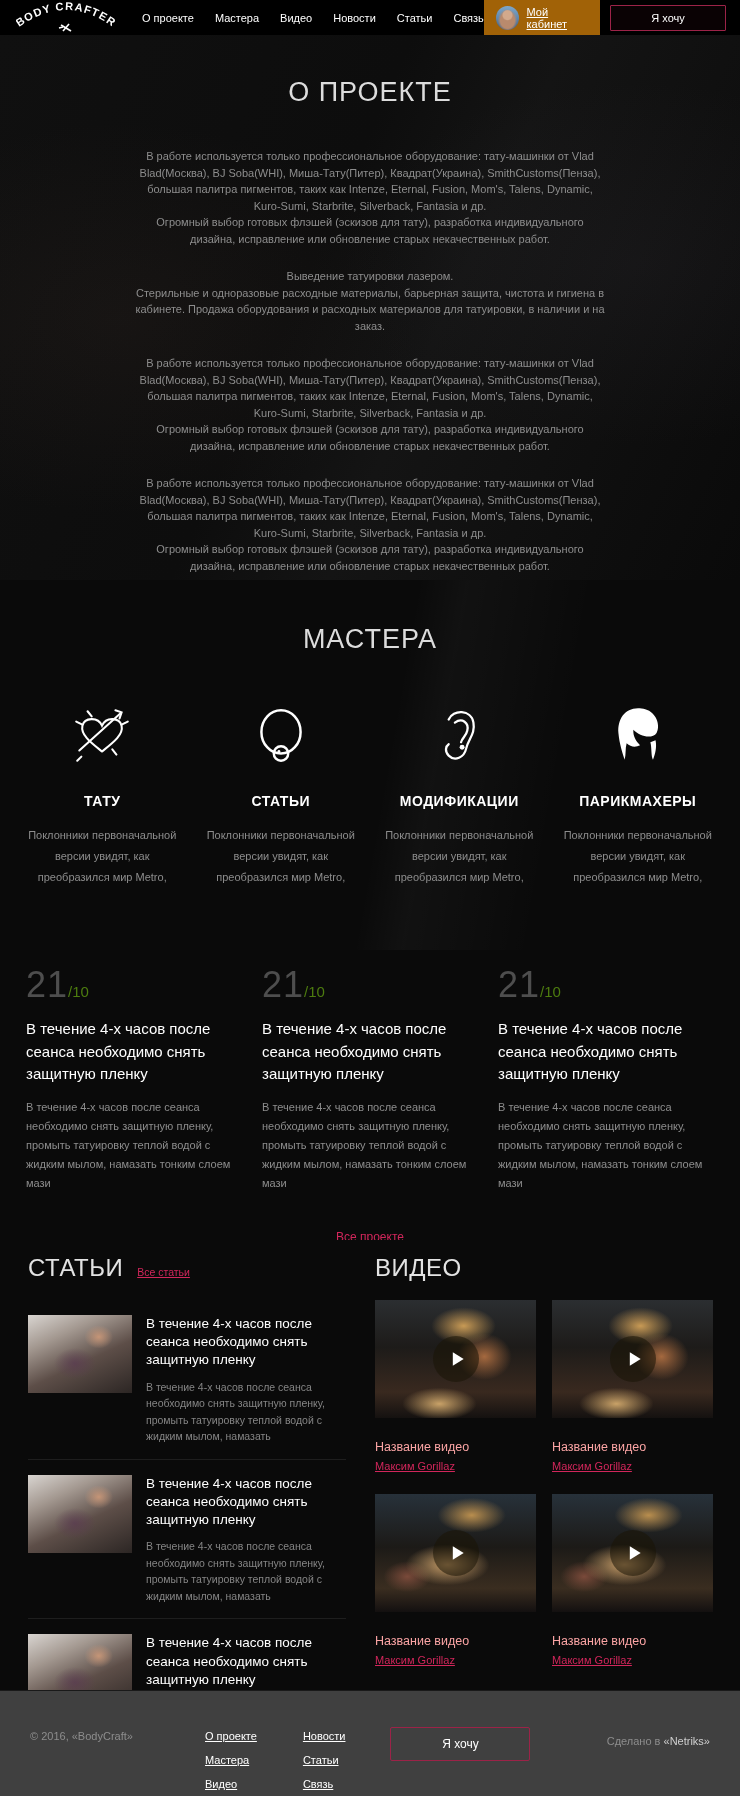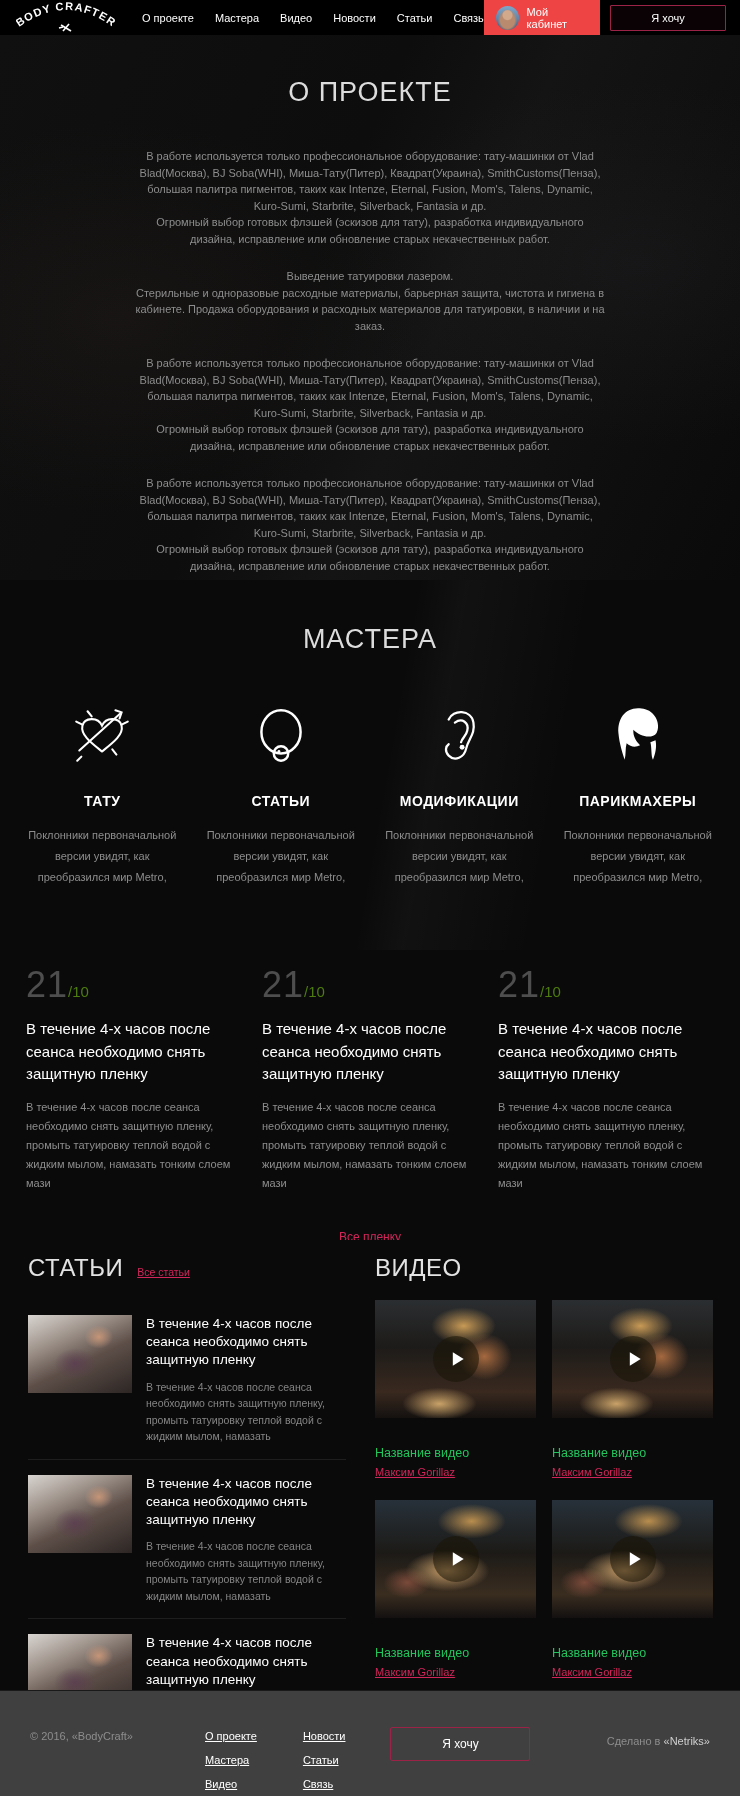--- a/index.html
+++ b/index.html
@@ -5,21 +5,21 @@
   * { margin:0; padding:0; box-sizing:border-box; }
   html,body { background:#070707; }
   body { font-family:"Liberation Sans", sans-serif; color:#fff; }
   .page { width:740px; min-height:1796px; margin:0 auto; background:#0a0a0a; overflow:hidden; }
 
   
   .hdr { height:35px; background:#000; display:flex; align-items:center; padding:0 14px 0 16px; }
   .logo { width:100px; height:34px; flex:0 0 auto; cursor:pointer; }
   .nav { display:flex; margin-left:26px; gap:21px; }
   .nav a { color:#fff; text-decoration:none; font-size:11px; white-space:nowrap; }
-  .account { margin-left:auto; height:35px; background:#ef4444; display:flex; align-items:center; padding:0 12px; gap:8px; cursor:pointer; }
+  .account { margin-left:auto; height:35px; background:#a16207; display:flex; align-items:center; padding:0 12px; gap:8px; cursor:pointer;text-decoration:underline; }
   .avatar { width:24px; height:24px; border-radius:50%;
     background: radial-gradient(8px 8px at 50% 38%, #d3a98c 0 55%, rgba(0,0,0,0) 70%),
                 radial-gradient(14px 16px at 50% 60%, #b98a6d 0 50%, rgba(0,0,0,0) 70%),
                 linear-gradient(180deg,#7fa7c9 0%, #5d85ad 55%, #3c5a7a 100%); }
   .account span { font-size:11px; color:#fff; }
   .btn-cta { margin-left:10px; width:122px; height:26px; background:rgba(30,5,12,0.35);
     border:1px solid #9c2348; color:#fff; font-size:11px; font-family:inherit; cursor:pointer; border-radius:1px; }
 
   
   .sec-about { height:545px; overflow:hidden; padding-top:42px;
@@ -78,21 +78,21 @@
       linear-gradient(180deg, #2b2e31 0%, #1d1b19 40%, #39291f 78%, #141110 100%); }
   .v-thumb.alt {
     background:
       radial-gradient(55px 28px at 60% 18%, #b98e4e, rgba(0,0,0,0) 62%),
       radial-gradient(70px 34px at 45% 60%, #caa06a, rgba(0,0,0,0) 60%),
       radial-gradient(34px 22px at 20% 70%, #7a4a3a, rgba(0,0,0,0) 70%),
       linear-gradient(180deg, #27313a 0%, #1c1a17 45%, #3a2d20 80%, #131010 100%); }
   .play { position:absolute; left:50%; top:50%; width:46px; height:46px; margin:-23px 0 0 -23px;
     border-radius:50%; background:rgba(25,20,5,0.55); display:flex; align-items:center; justify-content:center; }
   .play svg { width:20px; height:20px; margin-left:3px; }
-  .v-title { margin-top:28px; font-size:12.5px; color:#22c55e; }
+  .v-title { margin-top:22px; font-size:12.5px; color:#fca5a5; }
   .v-author { margin-top:6px; font-size:11px; color:#d2265b; text-decoration:underline; cursor:pointer; display:inline-block; }
 
   
   .footer { height:106px; background:#404040; border-top:1px solid #191919; display:flex; padding:36px 30px 0; align-items:flex-start; }
   .f-copy { width:145px; font-size:11px; color:#8d8d8d; padding-top:3px; }
   .f-links { display:flex; gap:46px; margin-left:30px; padding-top:3px; }
   .f-col { display:flex; flex-direction:column; gap:12px; }
   .f-col a { font-size:11px; color:#fff; text-decoration:underline; white-space:nowrap; }
   .f-btn { margin-left:45px; width:140px; height:34px; background:transparent; border:1px solid #9c2348;
     border-radius:2px; color:#fff; font-size:12px; font-family:inherit; cursor:pointer; }
@@ -212,21 +212,21 @@
         <div class="n-title">В течение 4-х часов после сеанса необходимо снять защитную пленку</div>
         <div class="n-text">В течение 4-х часов после сеанса необходимо снять защитную пленку, промыть татуировку теплой водой с жидким мылом, намазать тонким слоем мази</div>
       </div>
       <div class="n-col">
         <div class="n-date"><span class="n-day">21</span><span class="n-mon">/10</span></div>
         <div class="n-title">В течение 4-х часов после сеанса необходимо снять защитную пленку</div>
         <div class="n-text">В течение 4-х часов после сеанса необходимо снять защитную пленку, промыть татуировку теплой водой с жидким мылом, намазать тонким слоем мази</div>
       </div>
     </div>
     <div class="all-link-row">
-      <a href="#" class="all-link">Все пленку</a>
+      <a href="#" class="all-link">Все проекте</a>
     </div>
   </section>
 
   <section class="sec-lower">
     <div class="col-articles">
       <div class="head-row">
         <h2 class="sec-head">СТАТЬИ</h2>
         <a href="#" class="small-link">Все статьи</a>
       </div>
       <div class="art-item">

